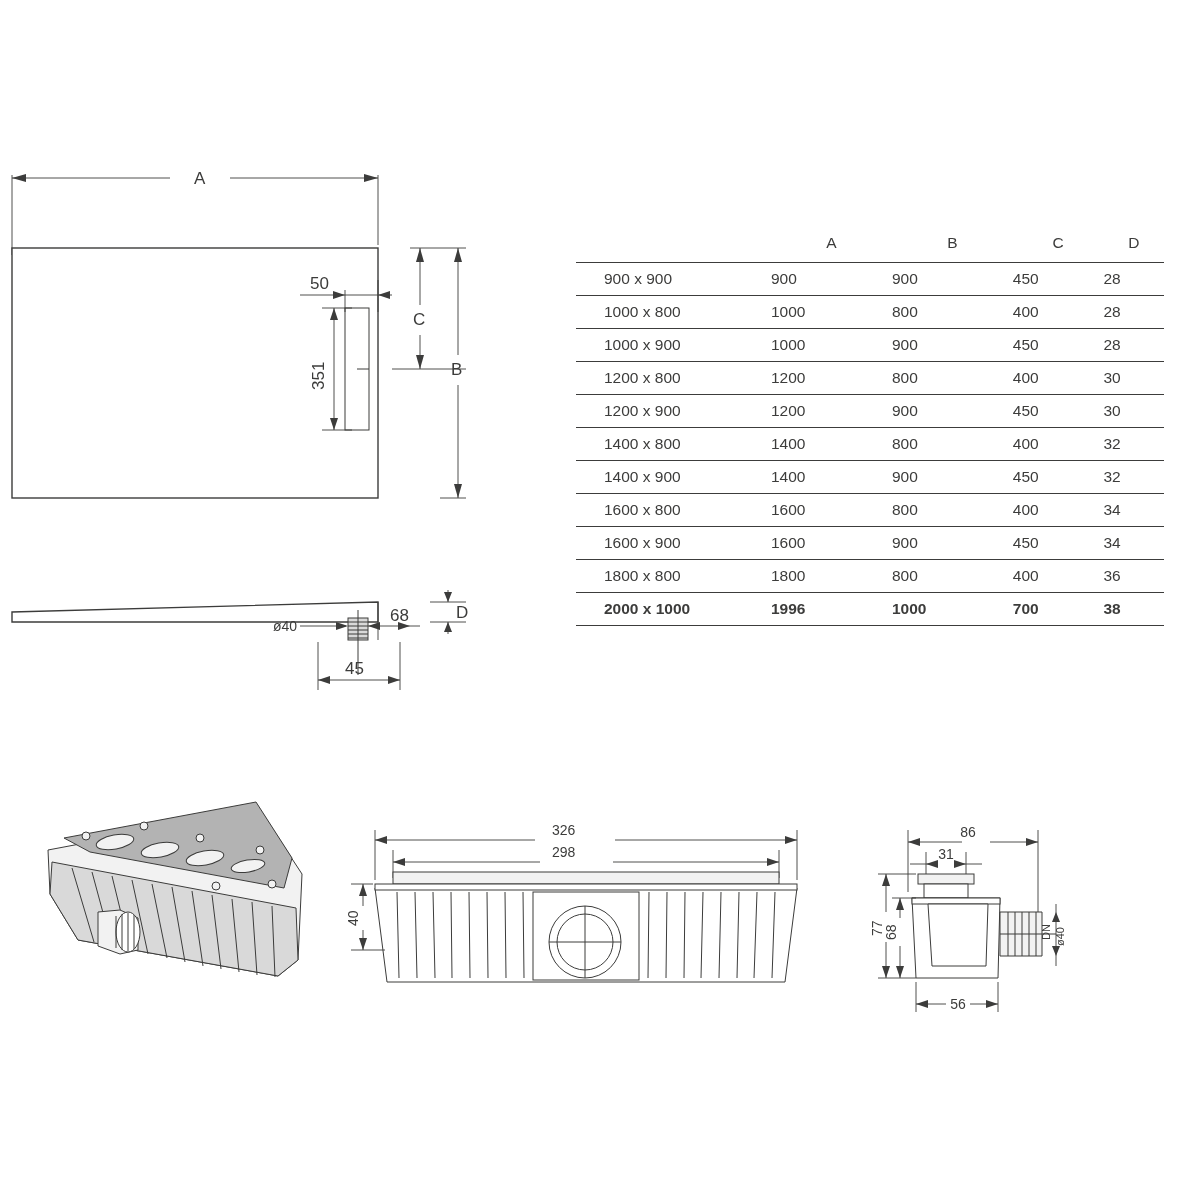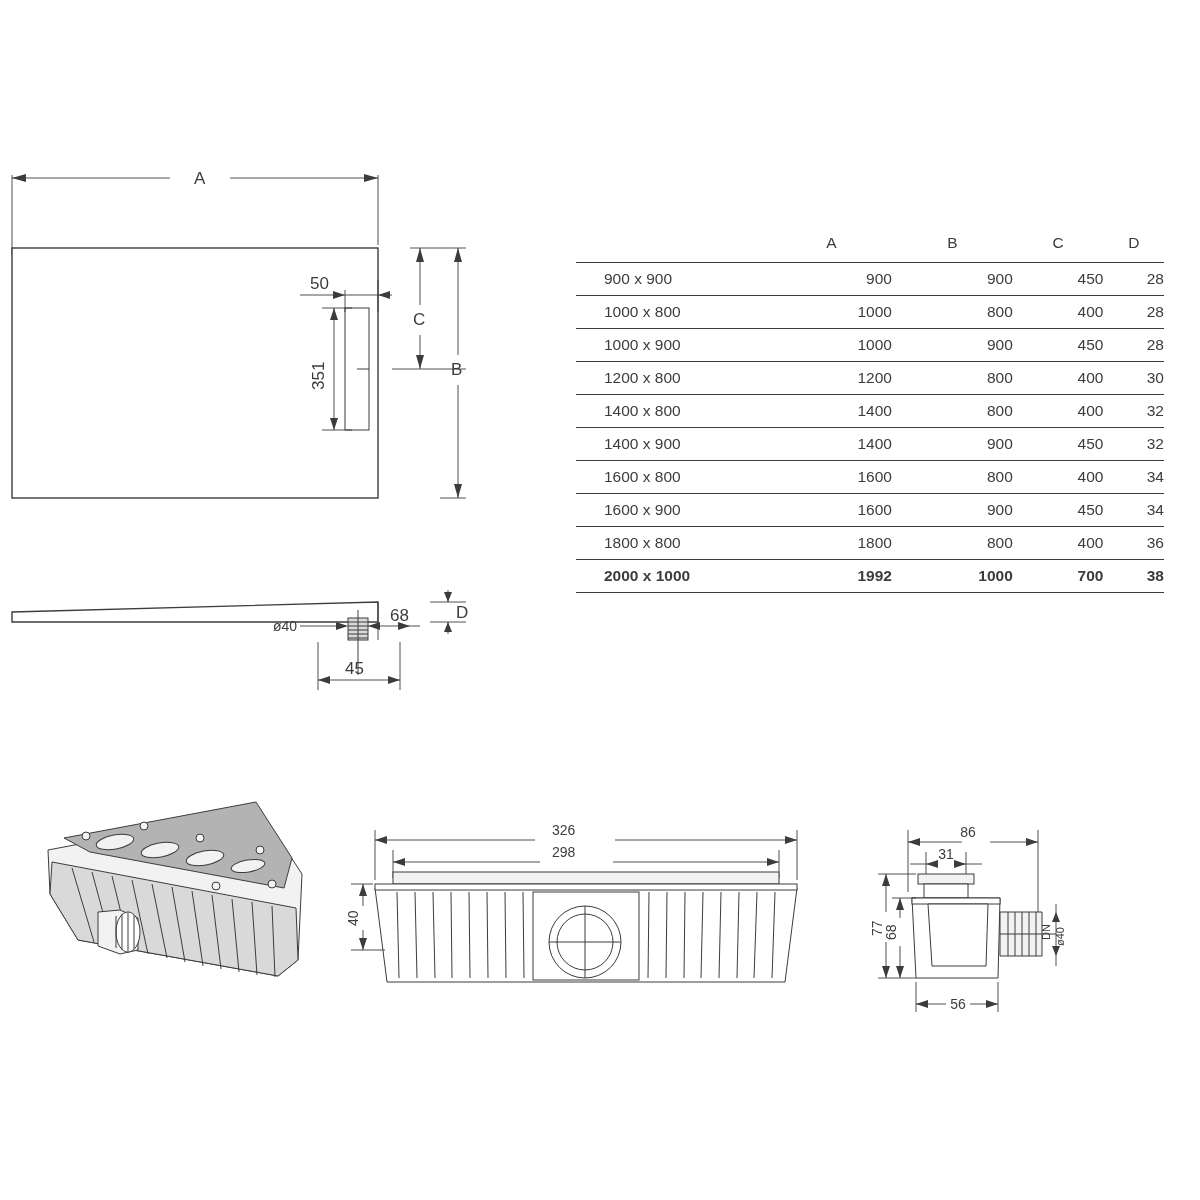--- a/index.html
+++ b/index.html
@@ -53,21 +53,21 @@
   }
   table th {
     font-weight: normal;
     padding: 6px 0 10px 0;
     text-align: center;
     border: none;
   }
   table th.corner { width: 195px; }
   table td {
     padding: 7px 0;
-    text-align: right;
+    text-align: left;
     border-top: 1px solid #3c3c3b;
   }
   table td.name {
     text-align: left;
     padding-left: 28px;
     margin-top: 29px;
   }
   table tbody tr:last-child td {
     border-bottom: 1px solid #3c3c3b;
     font-weight: bold;
@@ -198,20 +198,27 @@
             <td>28</td>
           </tr>
           <tr>
             <td class="name">1200 x 800</td>
             <td>1200</td>
             <td>800</td>
             <td>400</td>
             <td>30</td>
           </tr>
           <tr>
+            <td class="name">1200 x 900</td>
+            <td>1200</td>
+            <td>900</td>
+            <td>450</td>
+            <td>30</td>
+          </tr>
+          <tr>
             <td class="name">1400 x 800</td>
             <td>1400</td>
             <td>800</td>
             <td>400</td>
             <td>32</td>
           </tr>
           <tr>
             <td class="name">1400 x 900</td>
             <td>1400</td>
             <td>900</td>
@@ -234,21 +241,21 @@
           </tr>
           <tr>
             <td class="name">1800 x 800</td>
             <td>1800</td>
             <td>800</td>
             <td>400</td>
             <td>36</td>
           </tr>
           <tr>
             <td class="name">2000 x 1000</td>
-            <td>1992</td>
+            <td>1996</td>
             <td>1000</td>
             <td>700</td>
             <td>38</td>
           </tr>
         </tbody>
     </table>
   </div>
 
   <svg id="channel-3d" width="320" height="240" style="position:absolute;left:20px;top:790px;">
 

